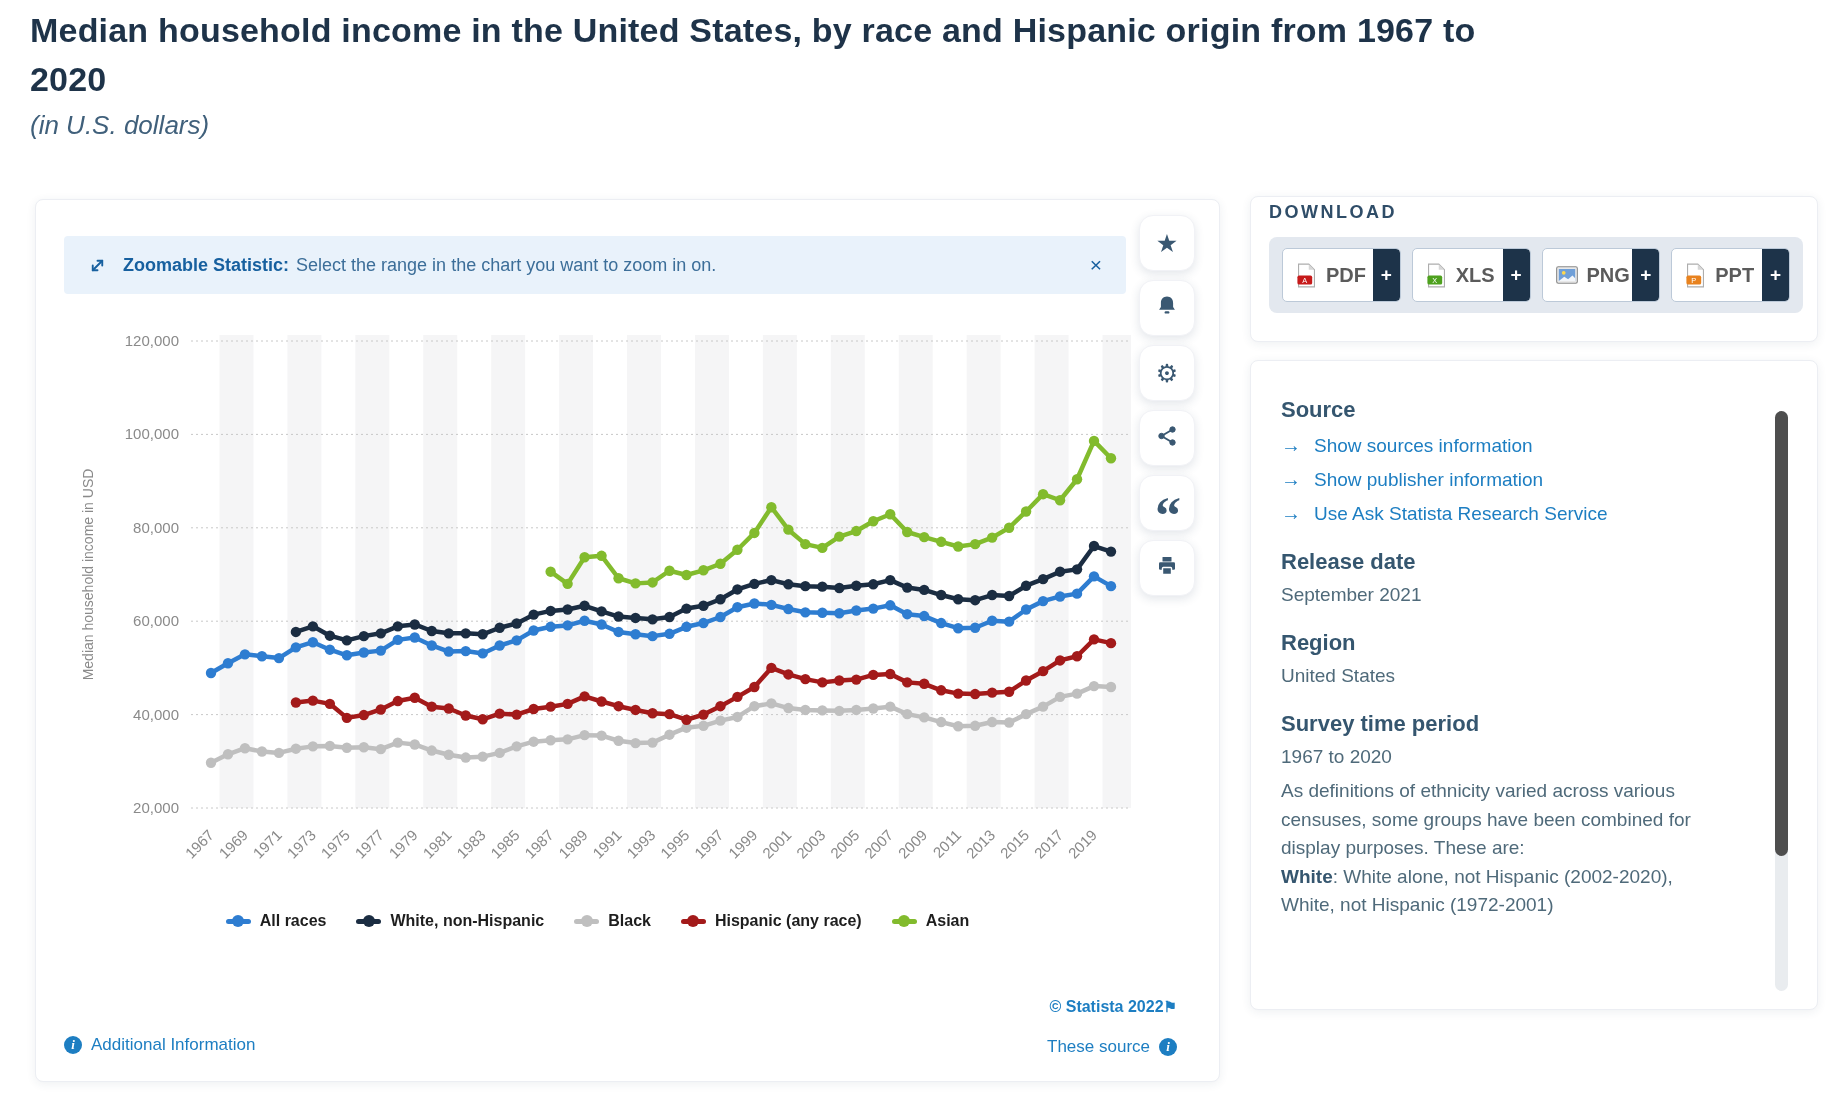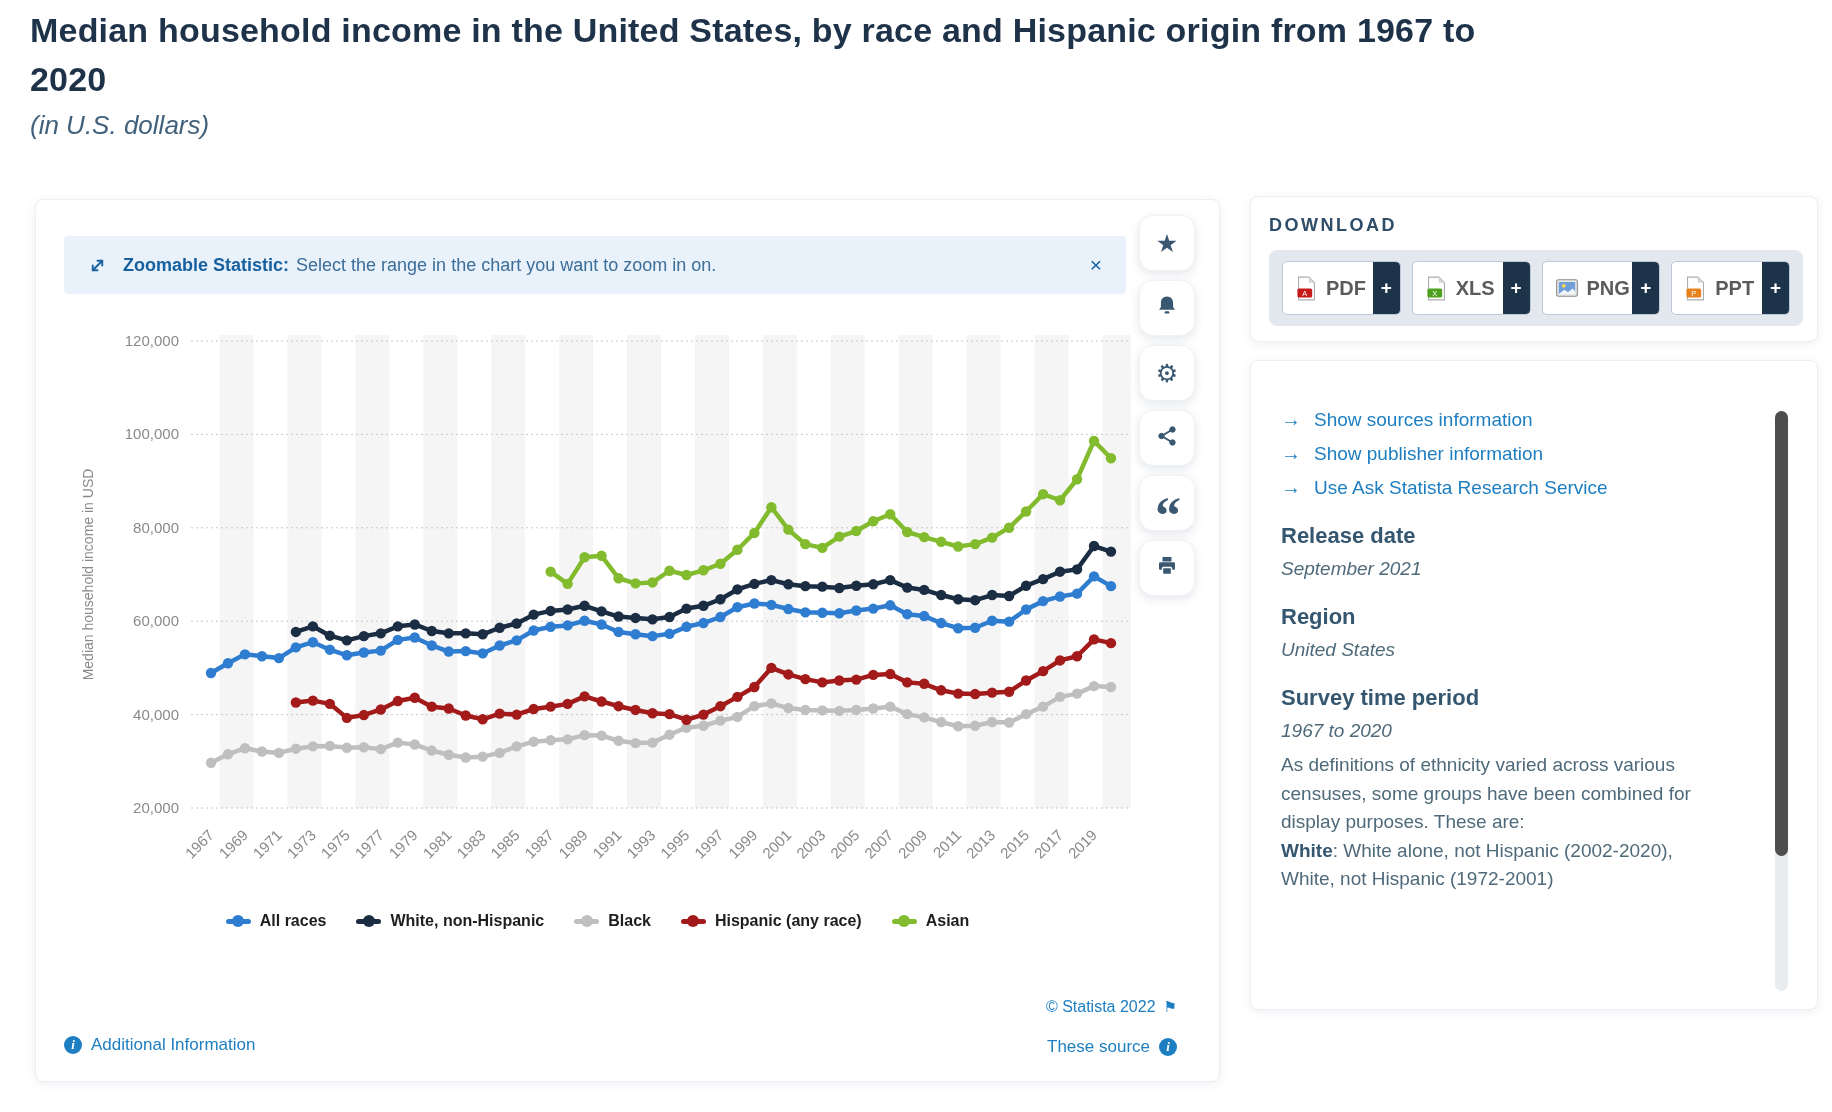--- a/index.html
+++ b/index.html
@@ -35,57 +35,57 @@
   
   .legend { position:absolute; left:0; right:60px; top:712px; display:flex;
     justify-content:center; gap:30px; align-items:center; }
   .legend-item { display:flex; align-items:center; gap:9px; cursor:pointer; }
   .legend-marker { position:relative; width:25px; height:5px; border-radius:3px; display:inline-block; }
   .legend-dot { position:absolute; left:6.5px; top:-3.5px; width:12px; height:12px; border-radius:50%; }
   .legend-label { font-size:16px; font-weight:700; color:#1e1e1e; }
 
   
   .copyright { position:absolute; right:42px; top:798px; font-size:16px;
-    color:#1d7ec2; display:flex; align-items:center; gap:8px; }
+    color:#1d7ec2; display:flex; align-items:center; gap:0;font-weight:bold; }
   .flag { font-size:15px; }
   .chart-foot-left { position:absolute; left:28px; bottom:26px; font-size:17px;
     color:#1d7ec2; display:flex; align-items:center; gap:9px; cursor:pointer; }
   .chart-foot-right { position:absolute; right:42px; bottom:24px; font-size:17px;
     color:#1d7ec2; display:flex; align-items:center; gap:9px; cursor:pointer; }
   .info-badge { display:inline-flex; width:18px; height:18px; border-radius:50%;
     background:#1d7ec2; color:#fff; align-items:center; justify-content:center;
     font-family:"Liberation Serif",serif; font-style:italic; font-weight:700; font-size:13px; }
 
   
   .tool-btn { position:absolute; left:1139px; width:56px; height:56px; background:#fff;
     border:1px solid #f1f2f6; border-radius:14px; box-shadow:0 3px 10px rgba(40,60,90,.13);
     display:flex; align-items:center; justify-content:center; color:#3a5872; cursor:pointer; }
   .tool-glyph { font-size:25px; line-height:1; color:#3a5872; }
   .quote-glyph { font-family:"Liberation Serif",serif; font-size:52px; font-weight:700;
     line-height:0; margin-top:26px; letter-spacing:-2px; }
 
   
-  .download-card { left:1250px; top:196px; width:568px; height:146px; padding:18px 14px 0 18px; }
+  .download-card { left:1250px; top:196px; width:568px; height:146px; padding:5px 14px 0 18px; }
   .download-heading { font-size:18px; font-weight:700; letter-spacing:2.5px; color:#2f4d68; }
   .download-tray { margin-top:14px; background:#e3e8ef; border-radius:8px; height:76px;
     display:flex; align-items:center; gap:11px; padding:0 13px; }
   .dl-btn { flex:1; height:54px; background:#fff; border:1px solid #bcc9d8; border-radius:5px;
     display:flex; align-items:center; cursor:pointer; overflow:hidden; }
   .dl-btn .ic { margin:0 8px 0 12px; display:flex; }
   .dl-label { font-size:20px; font-weight:700; color:#5b5b5b; flex:1; }
   .dl-plus { width:27px; height:100%; background:#1d3349; color:#fff; font-size:19px;
     font-weight:700; display:flex; align-items:center; justify-content:center;
     border-radius:0 4px 4px 0; }
 
   
   .source-card { left:1250px; top:360px; width:568px; height:650px; }
   .source-content { position:absolute; left:30px; right:62px; top:36px; bottom:55px; overflow:hidden; }
   .meta-heading { font-size:22px; font-weight:700; color:#35566f; margin-top:24px; }
   .meta-heading:first-child { margin-top:0; }
-  .meta-value { font-size:19px; color:#4f6a7a; margin-top:9px;font-style:italic; }
+  .meta-value { font-size:19px; color:#4f6a7a; margin-top:9px; }
   .src-link { display:flex; align-items:center; gap:13px; margin-top:11px; font-size:19px;
     color:#1d7ec2; cursor:pointer; }
   .src-link .arr { font-size:20px; }
   .notes { font-size:19px; color:#4f6a7a; line-height:1.5; margin-top:9px; }
   .notes b { color:#35566f; }
   .scroll-track { position:absolute; left:524px; top:50px; width:13px; height:580px;
     background:#e9ecef; border-radius:7px; }
   .scroll-thumb { position:absolute; left:0; top:0; width:13px; height:445px;
     background:#4e4e4e; border-radius:7px; cursor:grab; }
 </style>
@@ -552,20 +552,21 @@
       </span>
       <span class="dl-label">PPT</span>
       <span class="dl-plus">+</span>
     </div>
 
   </div>
 </div>
 
 <div class="card source-card">
   <div class="source-content">
+    <div class="meta-heading">Source</div>
 
     <div class="src-link">
       <span class="arr">→</span>
       <span>Show sources information</span>
     </div>
     <div class="src-link">
       <span class="arr">→</span>
       <span>Show publisher information</span>
     </div>
     <div class="src-link">

